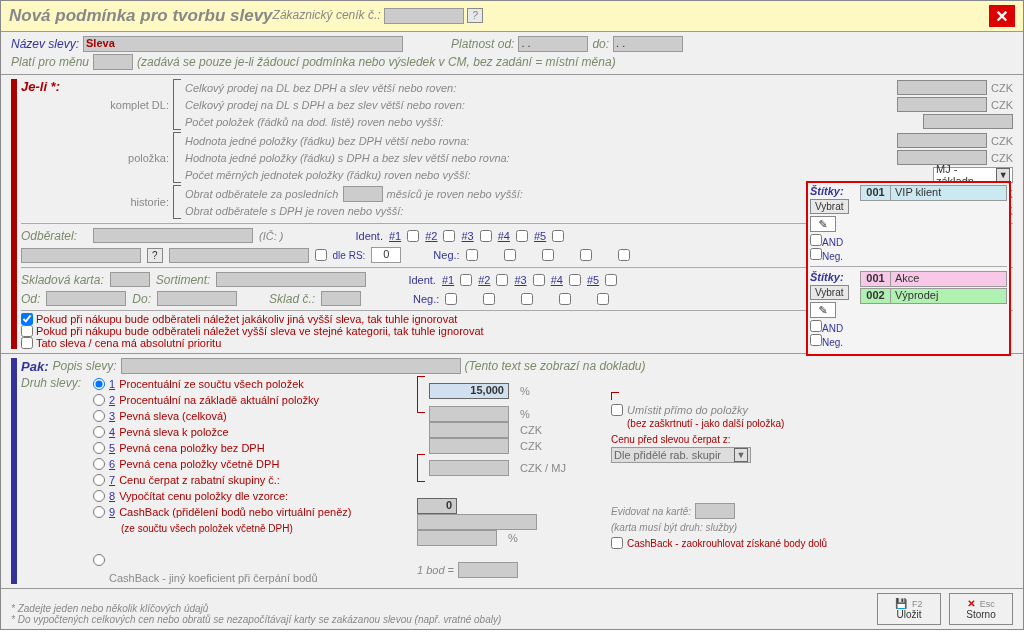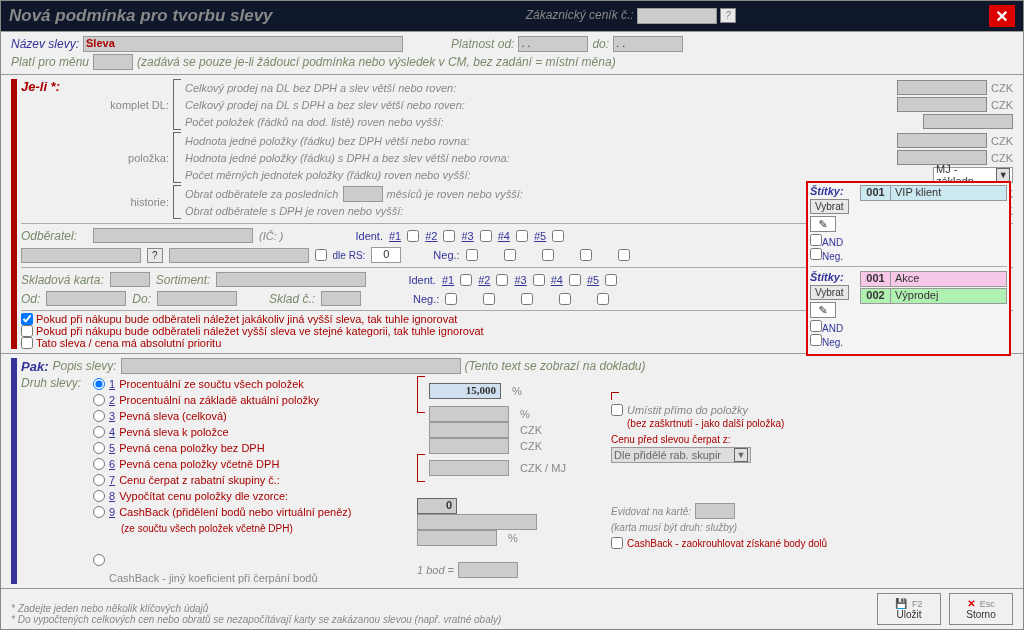--- a/index.html
+++ b/index.html
@@ -1,20 +1,20 @@
 <!DOCTYPE html>
 <html><head>
 <meta charset="utf-8">
 <style>
 * { box-sizing: border-box; margin: 0; padding: 0; }
 body { font-family: "Segoe UI", Tahoma, Arial, sans-serif; font-size: 11px; background: #fff; color: #333; width: 1024px; }
 .window { border: 1px solid #888; background: #f0f0f0; }
-.titlebar { display: flex; align-items: center; padding: 4px 8px; background: #0f172a; border-bottom: 1px solid #999; }
+.titlebar { display: flex; align-items: center; padding: 4px 8px; background: #fef9c3; border-bottom: 1px solid #999; }
 .title { font-size: 17px; font-weight: bold; color: #888; font-style: italic; flex-shrink: 0; }
-.titlebar .mid { flex: 1; text-align: center; font-style: italic; color: #888; font-size: 12px; }
+.titlebar .mid { flex: 1; font-style: italic; color: #888; font-size: 12px; }
 .close-btn { width: 26px; height: 22px; background: #d00; color: #fff; display: flex; align-items: center; justify-content: center; font-weight: bold; font-size: 16px; cursor: pointer; }
 .section { padding: 4px 10px; }
 .row { display: flex; align-items: center; gap: 4px; }
 .label { color: #7a8a6a; font-style: italic; font-size: 12px; }
 .label-red { color: #a00; font-style: italic; font-size: 12px; }
 .label-blue { color: #339; font-style: italic; font-size: 12px; }
 .input { background: #ccc; border: 1px solid #999; height: 16px; min-width: 40px; padding: 0 2px; font-size: 11px; }
 .input-white { background: #fff; border: 1px solid #999; height: 16px; padding: 0 2px; font-size: 11px; }
 .input-num { background: #d0e0f0; border: 1px solid #666; height: 16px; text-align: right; padding: 0 4px; font-weight: bold; }
 .currency { color: #888; font-size: 11px; }
@@ -328,21 +328,21 @@
           <div class="druh-row" style="padding-left:28px;">
               <span class="small-note">(ze součtu všech položek včetně DPH)</span>
             </div>
           <div class="druh-row">
               <input type="radio" class="radio" style="">
               <span class="druh-txt-gray">CashBack - jiný koeficient při čerpání bodů</span>
             </div>
         </div>
 
         <div style="flex:0 0 190px;">
-          <div class="druh-row"><span style="border-left:1px solid #a00;border-top:1px solid #a00;width:8px;height:30px;"></span><span class="input-num" style="width:72px;font-family:Liberation Serif, serif;">15,000</span>&nbsp;<span class="currency">%</span></div>
+          <div class="druh-row"><span style="border-left:1px solid #a00;border-top:1px solid #a00;width:8px;height:30px;"></span><span class="input-num" style="width:80px;">15,000</span>&nbsp;<span class="currency">%</span></div>
           <div class="druh-row"><span style="border-left:1px solid #a00;border-bottom:1px solid #a00;width:8px;height:14px;margin-top:-16px;"></span><span class="input" style="width:80px;"></span>&nbsp;<span class="currency">%</span></div>
           <div class="druh-row"><span style="width:8px;"></span><span class="input" style="width:80px;"></span>&nbsp;<span class="currency">CZK</span></div>
           <div class="druh-row"><span style="width:8px;"></span><span class="input" style="width:80px;"></span>&nbsp;<span class="currency">CZK</span></div>
           <div class="druh-row"><span style="border-left:1px solid #a00;border-top:1px solid #a00;border-bottom:1px solid #a00;width:8px;height:28px;"></span><span class="input" style="width:80px;"></span>&nbsp;<span class="currency">CZK / MJ</span></div>
           <div class="druh-row" style="height:16px;"></div>
           <div class="druh-row">
               <span class="input-num" style="width:40px;background:#ccc;">0</span>
             </div>
           <div class="druh-row">
               <span class="input" style="width:120px;"></span>

